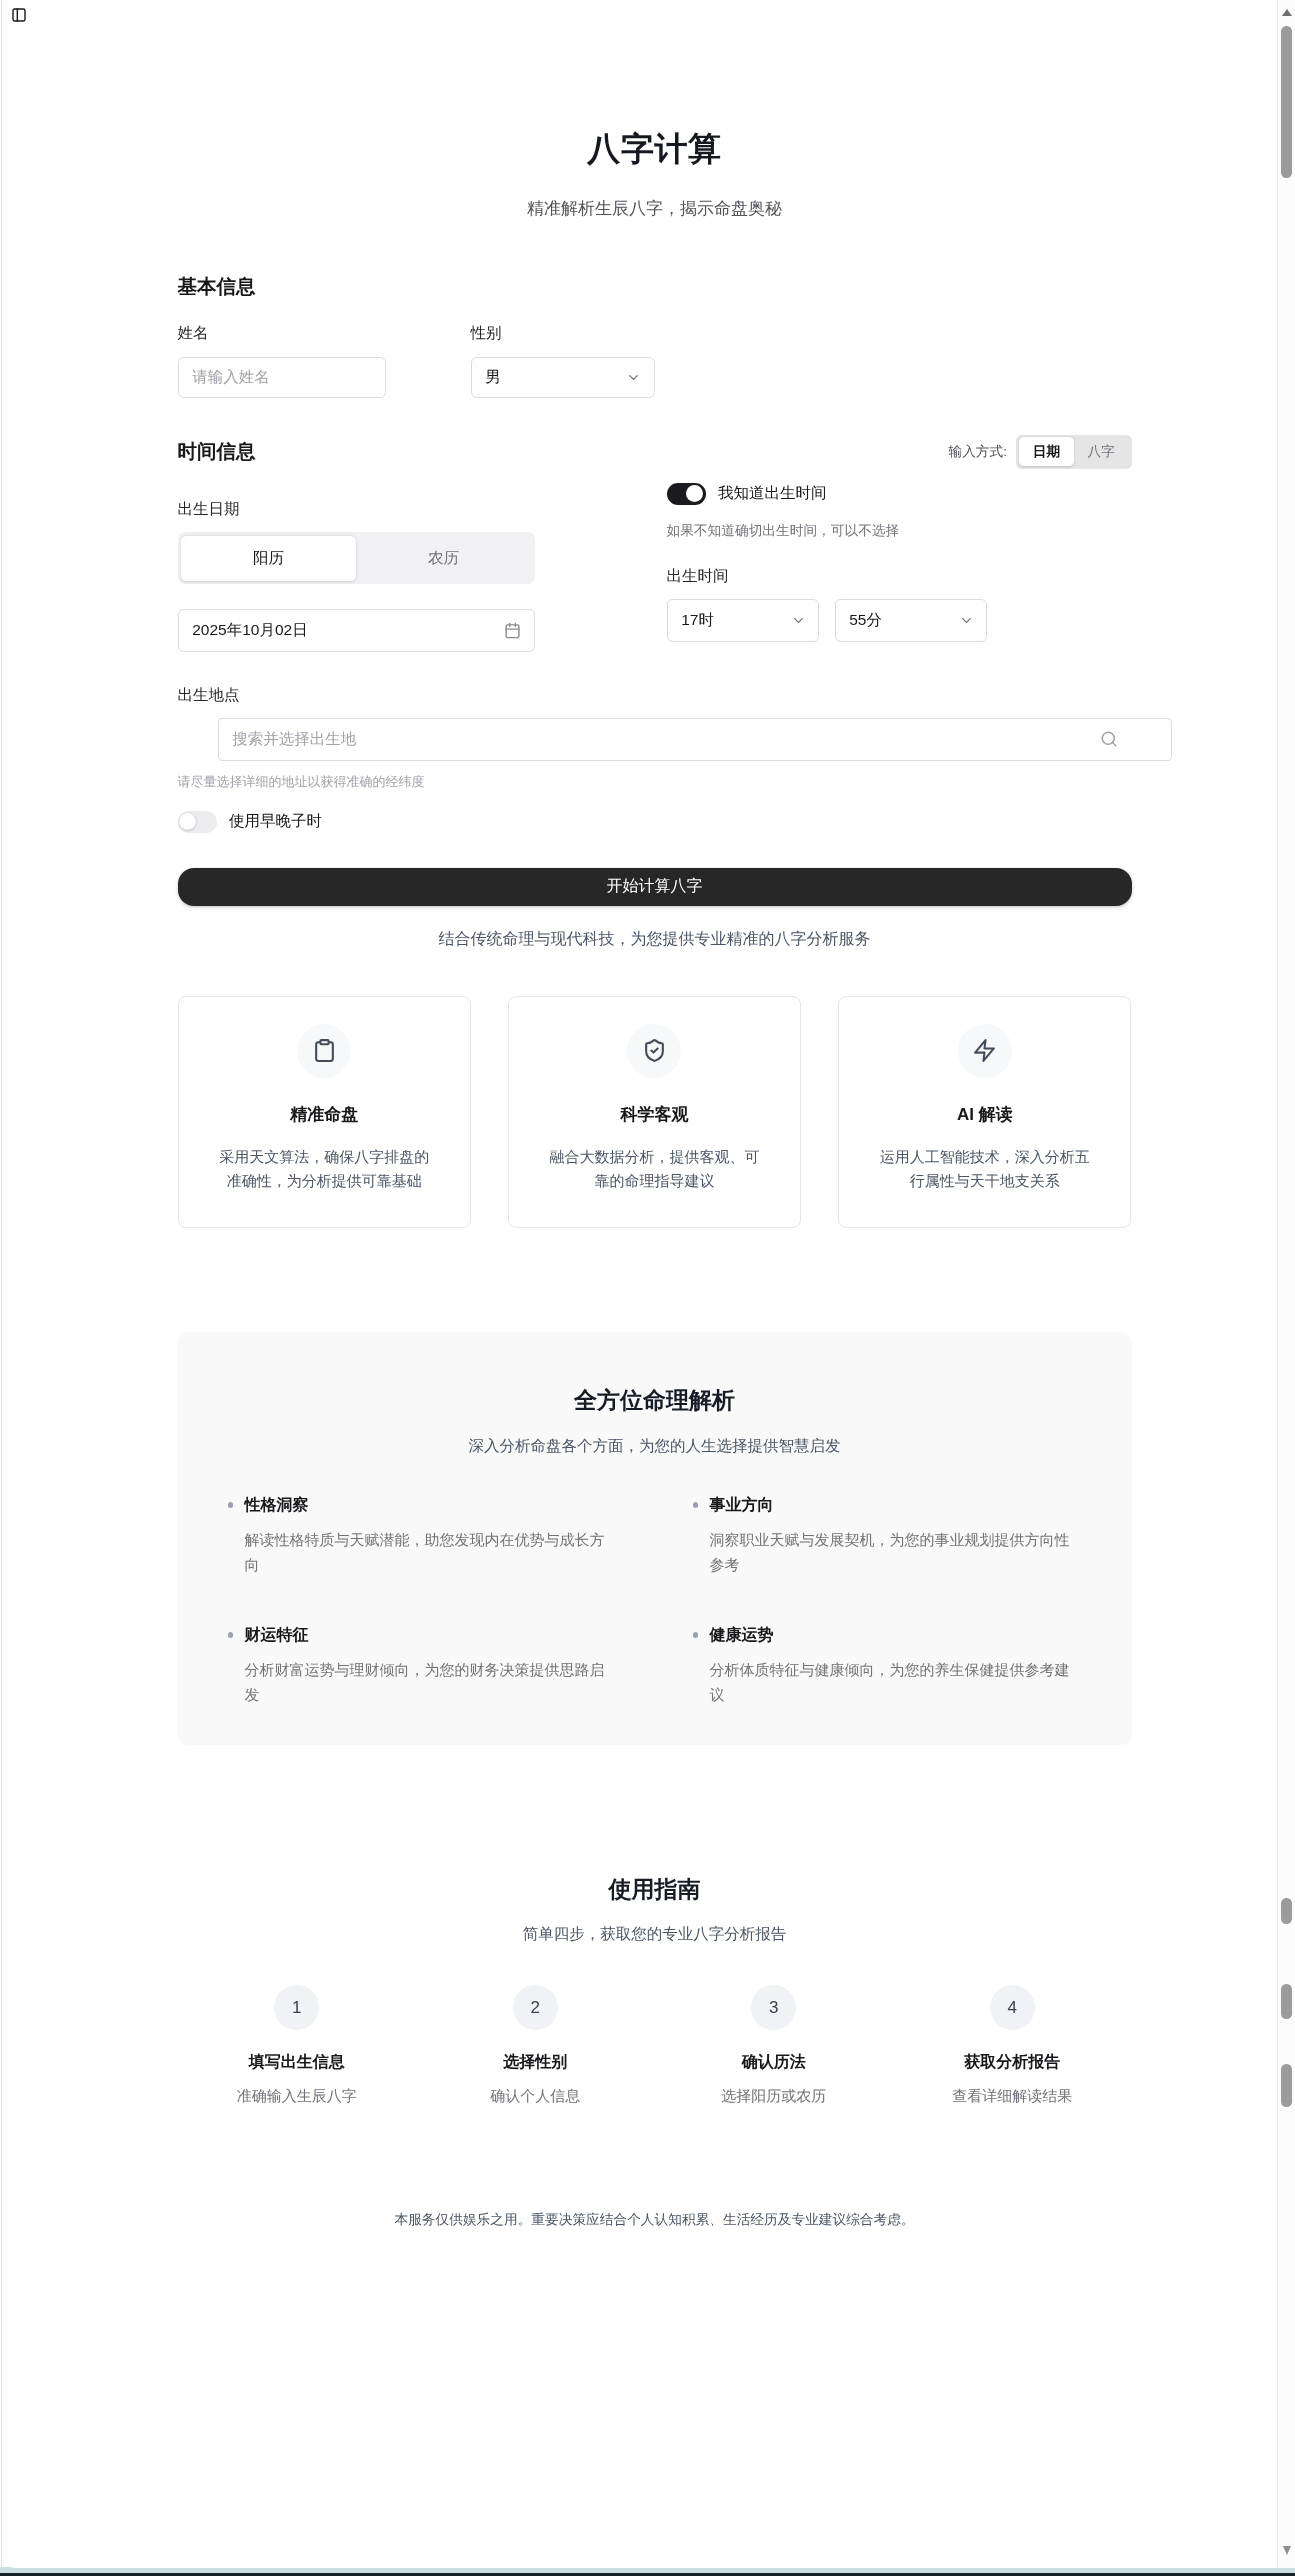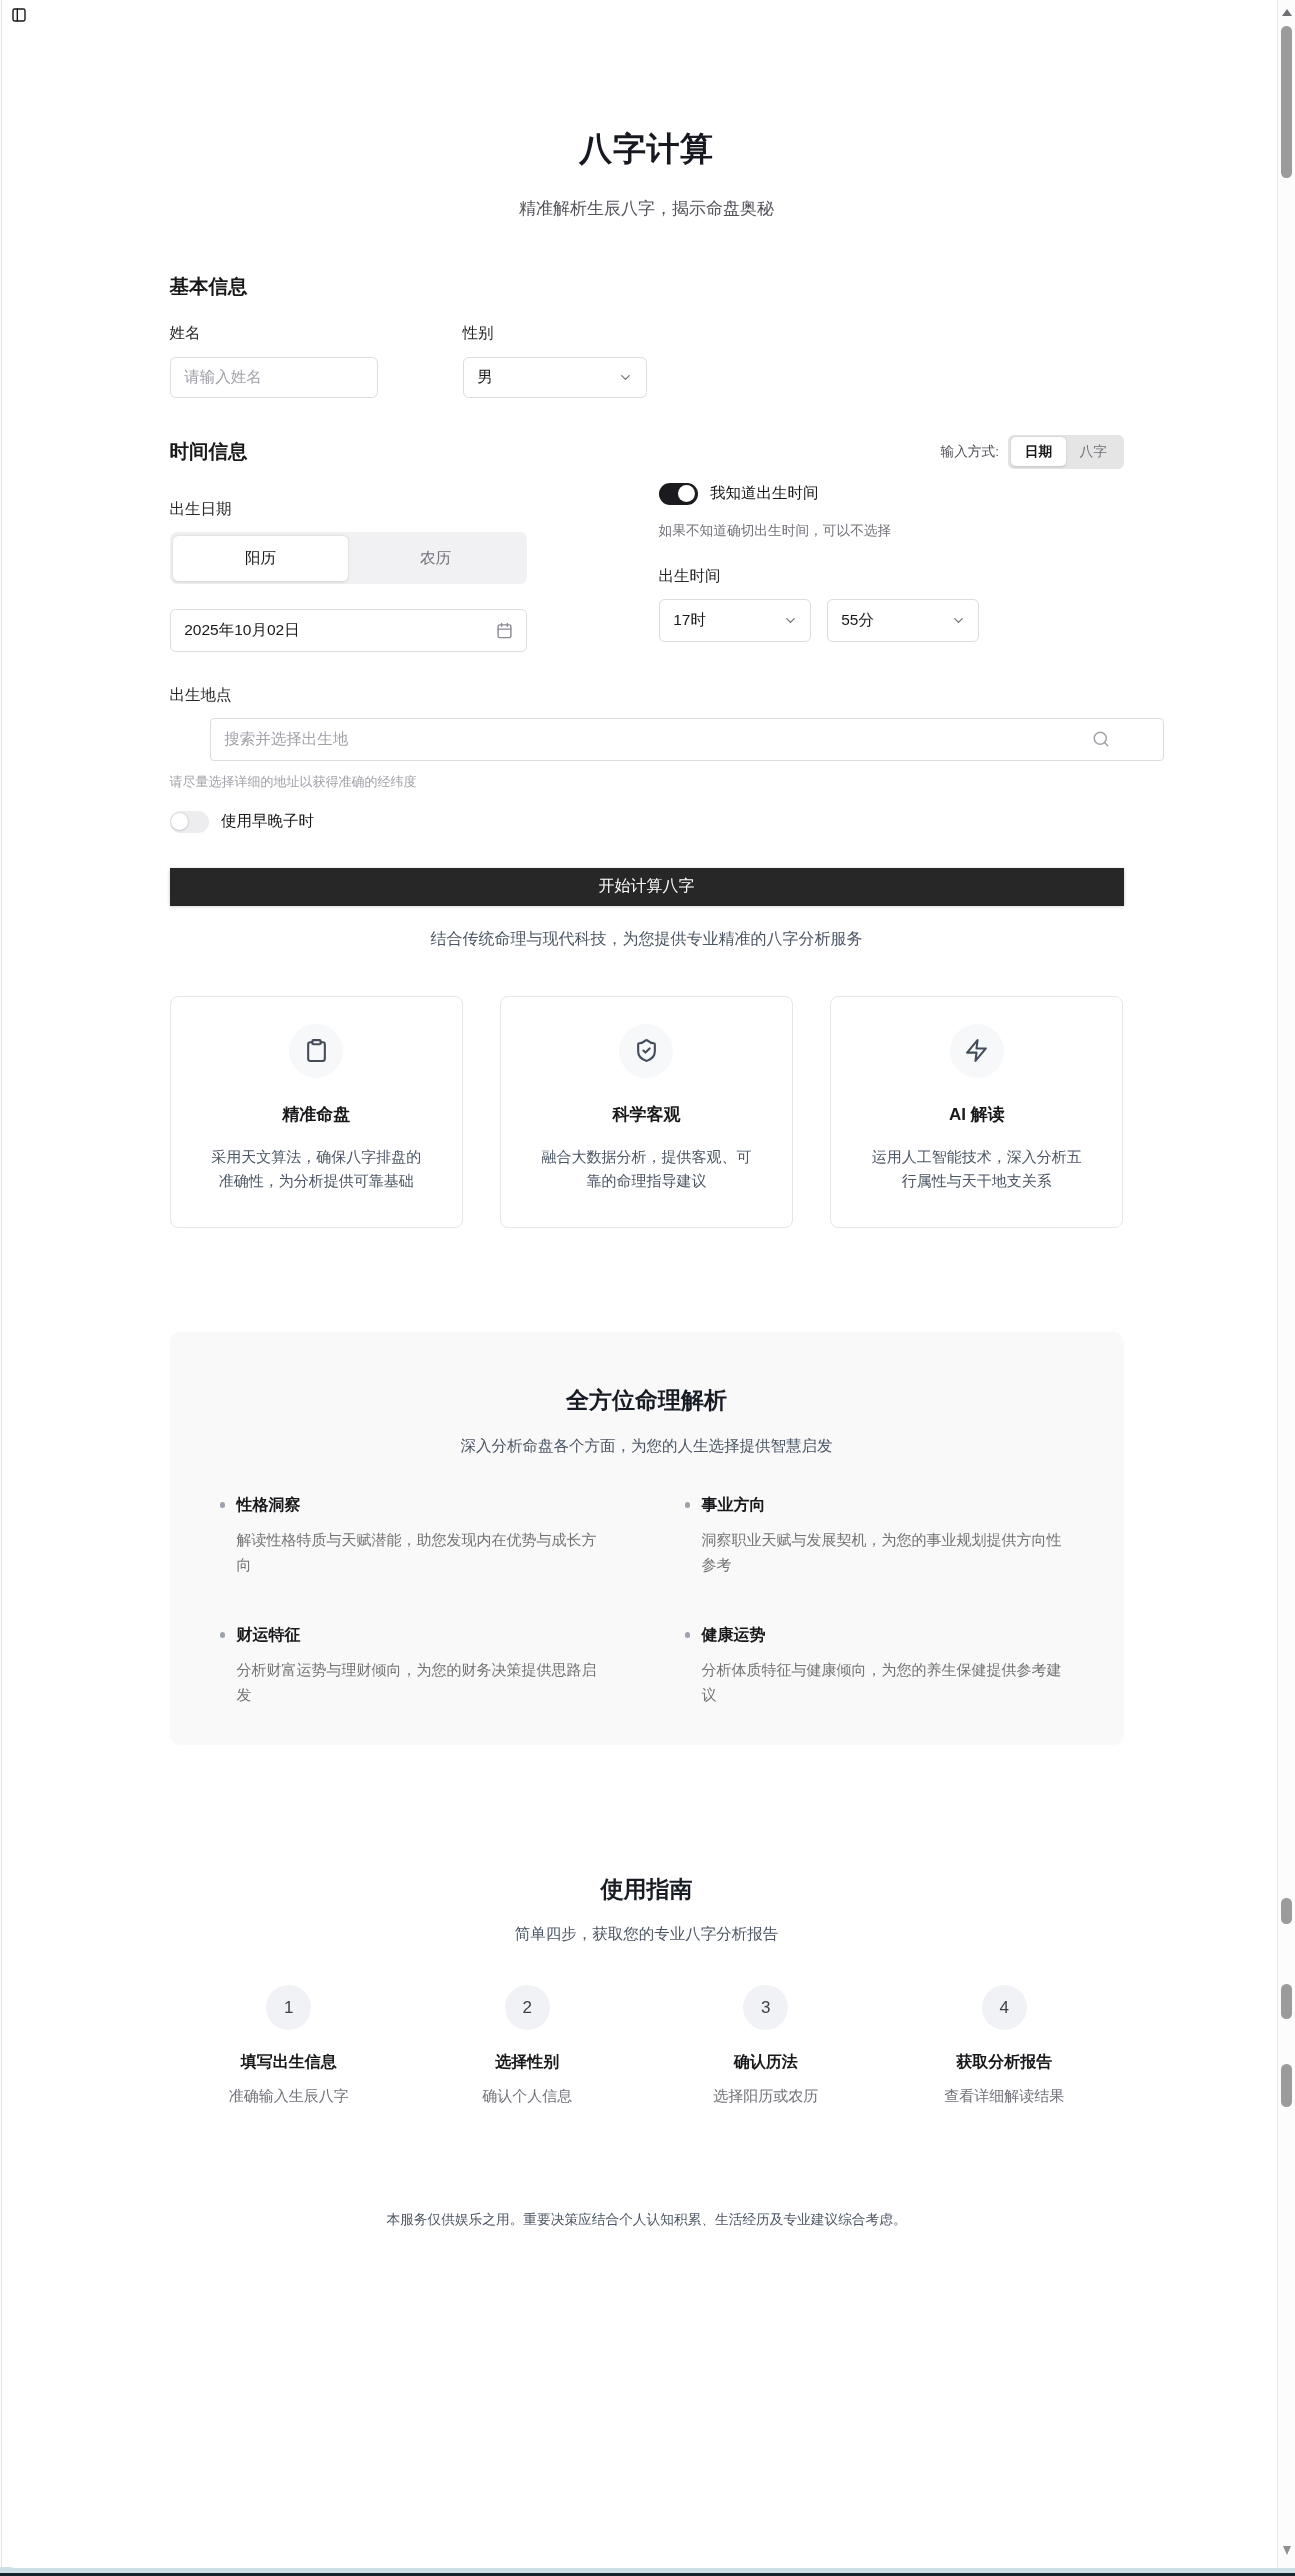--- a/index.html
+++ b/index.html
@@ -11,21 +11,21 @@
 
   
   .strip-blue { position: absolute; left: 0; right: 0; bottom: 2.3px; height: 6.9px; background: #ccdfe3; }
   .strip-dark { position: absolute; left: 0; right: 0; bottom: 0; height: 2.9px; background: #15222a; }
   .page-surface { position: absolute; left: 0; top: 0; width: 1295px; height: 2568px; background: #ffffff; border-radius: 0 0 15px 15px; }
 
   
   .sidebar-toggle { position: absolute; left: 11px; top: 7.4px; width: 16px; height: 16px; color: #18181b; cursor: pointer; }
   .sidebar-toggle svg { width: 100%; height: 100%; }
 
-  .content-area { position: absolute; left: 8px; top: 0; width: 1277px; }
+  .content-area { position: absolute; left: 16px; top: 0; width: 1277px; }
   .container { width: 954px; margin: 0 auto; padding-top: 127px; }
 
   .page-title { text-align: center; font-size: 33px; font-weight: 700; color: #161a20; letter-spacing: 0.6px; }
   .page-subtitle { text-align: center; margin-top: 25px; font-size: 17px; color: #52525b; }
 
   .section-h { font-size: 19.5px; font-weight: 600; color: #18181b; }
   .h-basic { margin-top: 53px; }
 
   .fields-row { display: flex; margin-top: 23px; }
   .field-label { font-size: 15.5px; font-weight: 500; color: #27272a; margin-bottom: 12.6px; }
@@ -70,21 +70,21 @@
 
   .loc-label { margin-top: 33px; font-size: 15.5px; font-weight: 500; color: #27272a; }
   .search-input-wrap { position: relative; margin-top: 11.4px; width: 954px; }
   .search-input { width: 100%; height: 43px; border: 1.1px solid #dcdce0; border-radius: 4px; padding: 0 40px 0 13.7px; font-size: 15.5px; color: #18181b; outline: none; font-family: inherit; background: #fff; margin-left: 40px; }
   .search-input::placeholder { color: #a1a1aa; }
   .search-icon { position: absolute; right: 13.7px; top: 12.6px; width: 18px; height: 18px; color: #a1a1aa; }
   .loc-hint { margin-top: 12.6px; font-size: 13px; color: #a1a1aa; }
 
   .zishi-row { margin-top: 19.5px; }
 
-  .submit-btn { margin-top: 35px; width: 954px; height: 38px; background: #272727; border: none; border-radius: 0; color: #ffffff; font-size: 16px; font-weight: 500; font-family: inherit; cursor: pointer; display: flex; align-items: center; justify-content: center; box-shadow: 0 1.1px 3.4px rgba(0,0,0,0.25); }
+  .submit-btn { margin-top: 35px; width: 954px; height: 38px; background: #272727; border: none; border-radius: 16px; color: #ffffff; font-size: 16px; font-weight: 500; font-family: inherit; cursor: pointer; display: flex; align-items: center; justify-content: center; box-shadow: 0 1.1px 3.4px rgba(0,0,0,0.25); }
 
   .feat-title { margin-top: 150px; text-align: center; font-size: 25px; font-weight: 700; color: #1c2430; }
   .feat-sub { margin-top: 23px; text-align: center; font-size: 16px; color: #4b5563; }
   .cards { display: flex; gap: 37px; margin-top: 46px; }
   .card { flex: 1; border: 1.1px solid #e6e6e9; border-radius: 8px; padding: 27.5px 23px 33px; text-align: center; background: #fff; }
   .card-icon-circle { width: 54px; height: 54px; border-radius: 50%; background: #f7f8fa; margin: 0 auto; display: flex; align-items: center; justify-content: center; }
   .card-icon-circle svg { width: 25px; height: 25px; color: #434c58; }
   .card-title { margin-top: 25px; font-size: 17px; font-weight: 600; color: #18181b; }
   .card-desc { margin: 18.3px auto 0; font-size: 15px; line-height: 1.65; color: #4b5563; max-width: 219px; }
 

